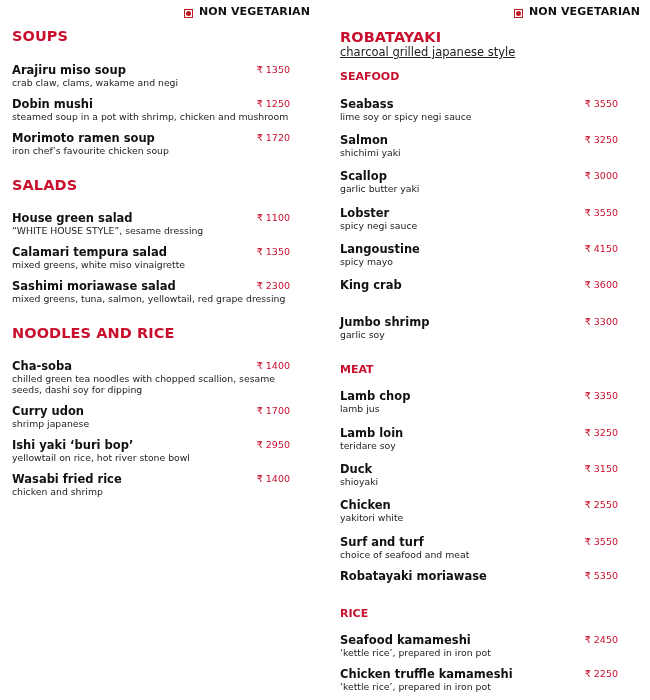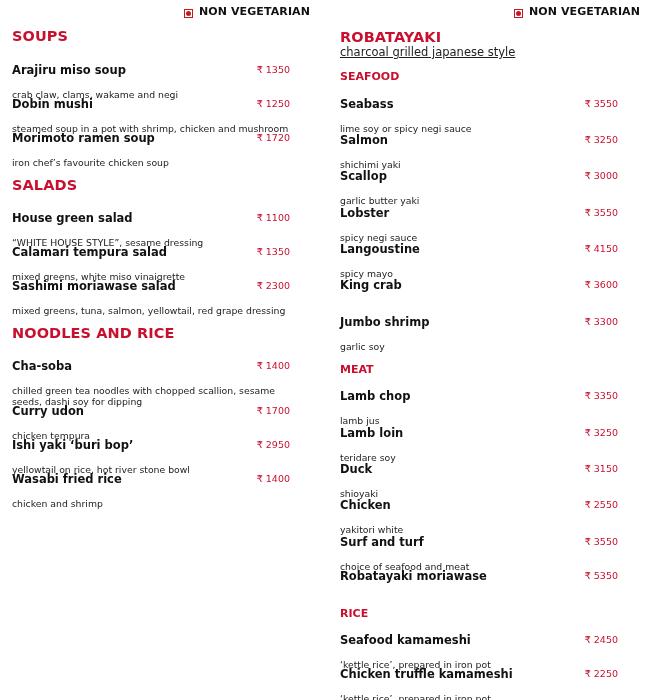--- a/index.html
+++ b/index.html
@@ -14,21 +14,21 @@
     .col-right .nonveg { right: -6px; }
     .nv-icon { width: 9px; height: 9px; border: 1px solid #c21a22; box-sizing: border-box;
                display: inline-flex; align-items: center; justify-content: center; margin-right: 6px; }
     .nv-icon span { width: 5px; height: 5px; border-radius: 50%; background: #c21a22; display: block; }
     .section-title { position: absolute; left: 0; font-size: 14.5px; font-weight: bold; color: #c8102e;
                      letter-spacing: 0.1px; white-space: nowrap; }
     .sub-title { position: absolute; left: 0; font-size: 11px; font-weight: bold; color: #c8102e; }
     .section-sub { position: absolute; left: 0; font-size: 11.5px; color: #222; text-decoration: underline; }
     .item { position: absolute; left: 0; right: 16px; }
     .item .name { font-size: 11.5px; font-weight: bold; color: #111; line-height: 14px; white-space: nowrap; }
-    .item .desc { font-size: 9.3px; color: #222; line-height: 11px; margin-top: 12px; }
+    .item .desc { font-size: 9.3px; color: #222; line-height: 11px; margin-top: 0; }
     .item .price { position: absolute; right: 0; top: 1px; font-size: 9.5px; color: #c8102e; white-space: nowrap; }
     .col-left .item .price { right: 4px; }
     .col-right .item .price { right: 0; }
   </style>
 </head>
 <body>
 
 <div class="col col-left">
   <div class="nonveg">
     <span class="nv-icon">
@@ -72,21 +72,21 @@
   </div>
 
   <div class="section-title" style="top:325px">NOODLES AND RICE</div>
   <div class="item" style="top:359px">
     <div class="name">Cha-soba</div>
     <div class="desc" style="width:280px">chilled green tea noodles with chopped scallion, sesame seeds, dashi soy for dipping</div>
     <div class="price">₹ 1400</div>
   </div>
   <div class="item" style="top:404px">
     <div class="name">Curry udon</div>
-    <div class="desc">chicken tempura</div>
+    <div class="desc">shrimp japanese</div>
     <div class="price">₹ 1700</div>
   </div>
   <div class="item" style="top:438px">
     <div class="name">Ishi yaki ‘buri bop’</div>
     <div class="desc">yellowtail on rice, hot river stone bowl</div>
     <div class="price">₹ 2950</div>
   </div>
   <div class="item" style="top:472px">
     <div class="name">Wasabi fried rice</div>
     <div class="desc">chicken and shrimp</div>

